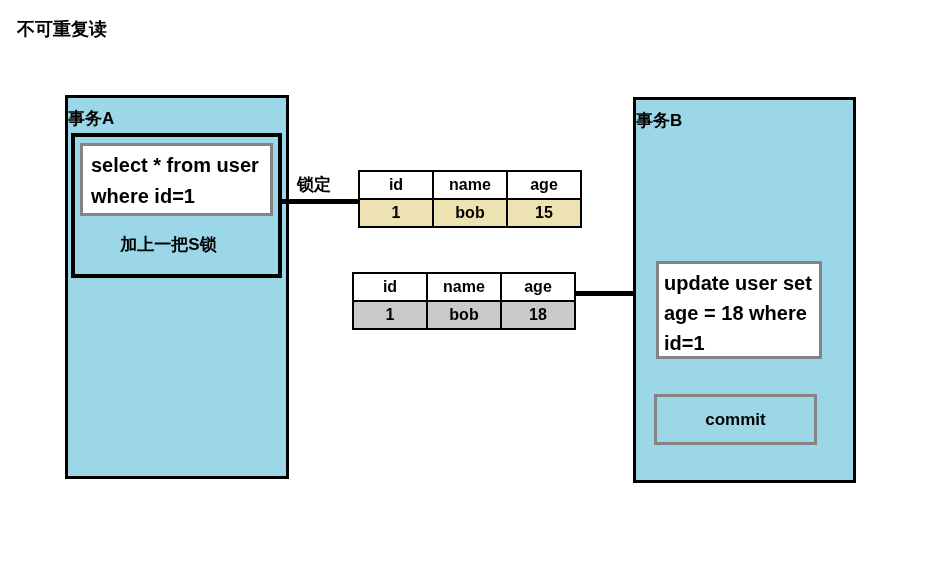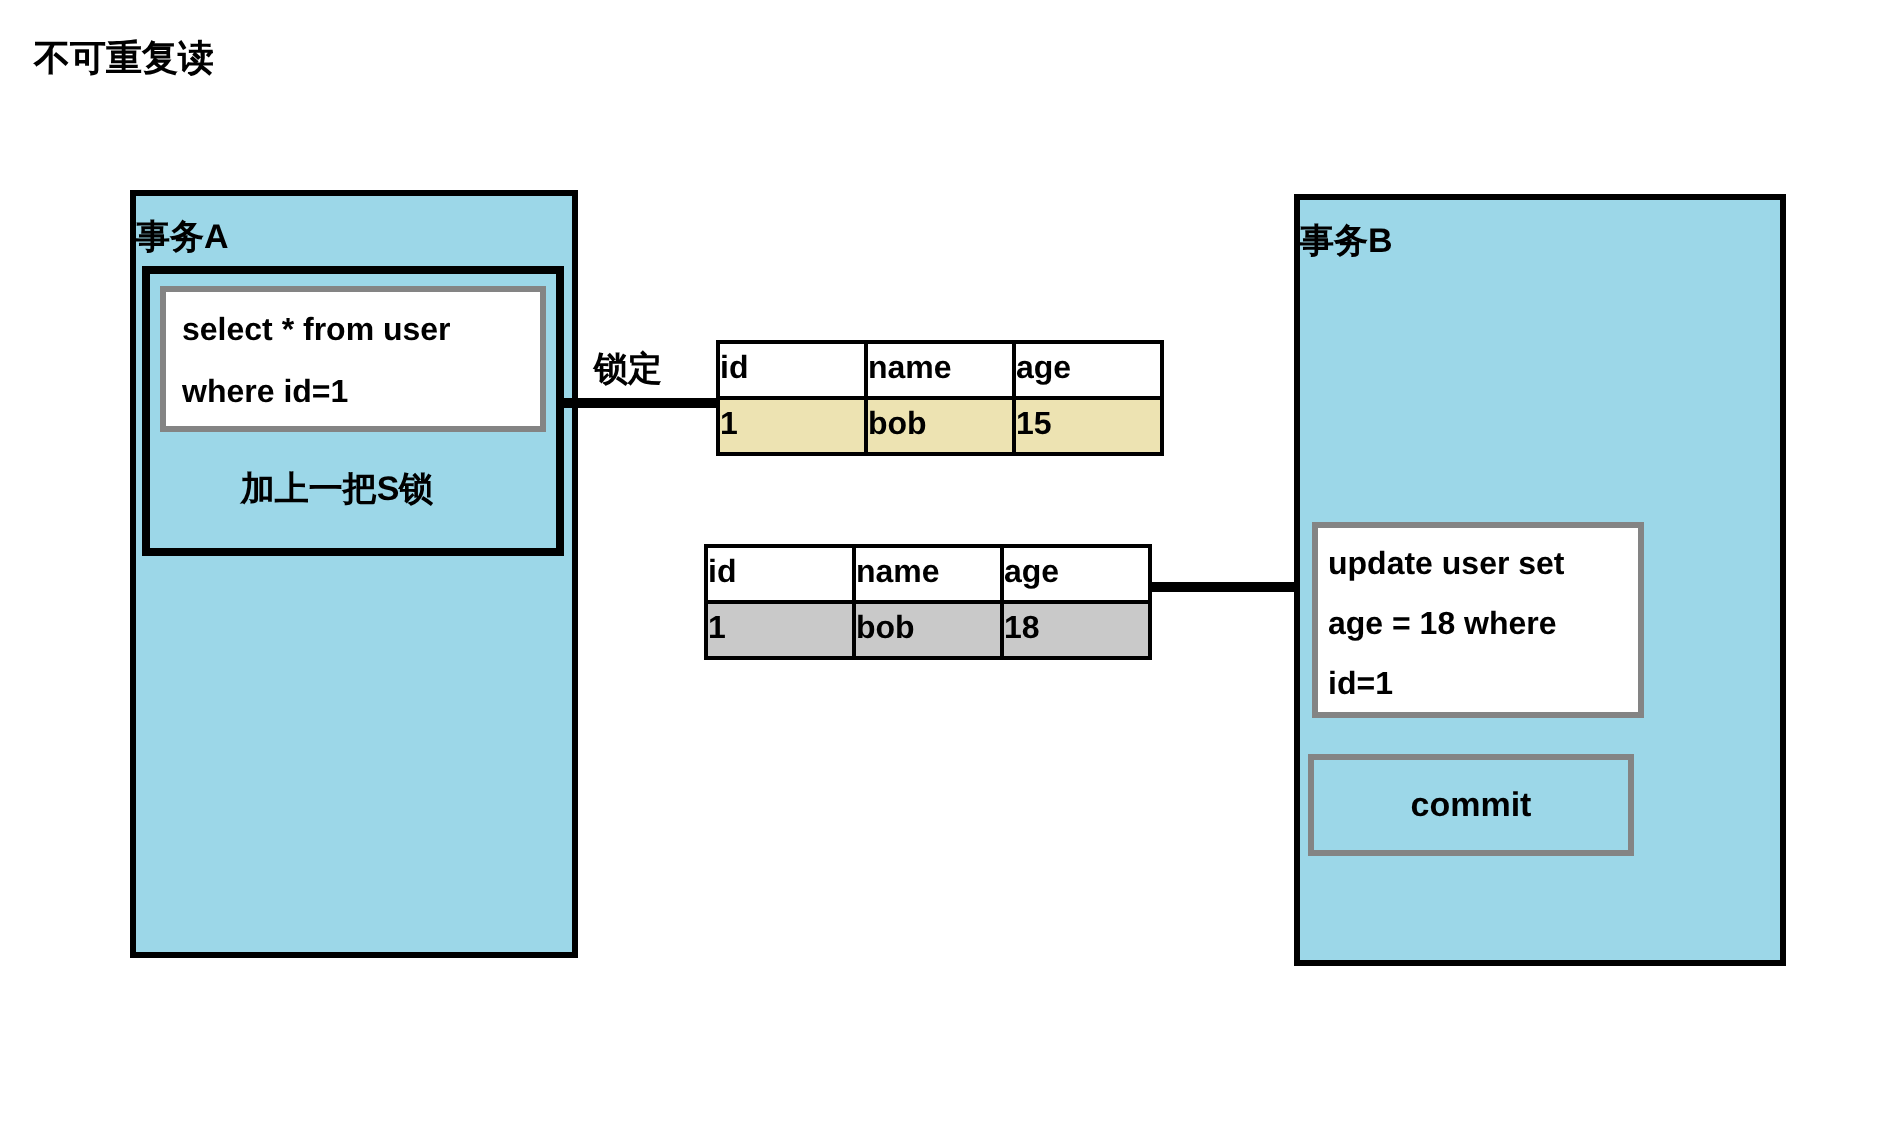--- a/index.html
+++ b/index.html
@@ -13,56 +13,56 @@
     overflow:hidden;
   }
   .abs{position:absolute;}
   .page-title{left:17px;top:17px;font-size:18px;}
   .txn-box{
     background:#9CD7E8;
     border:3px solid #000;
     box-sizing:border-box;
   }
   .txn-a{left:65px;top:95px;width:224px;height:384px;}
-  .txn-b{left:647px;top:97px;width:246px;height:386px;}
+  .txn-b{left:633px;top:97px;width:223px;height:386px;}
   .txn-title{width:100%;margin-top:9px;font-size:17px;}
   .lock-scope{
     left:71px;top:133px;width:211px;height:145px;
     border:4px solid #000;box-sizing:border-box;
   }
   .query-box{
     background:#ffffff;
     border:3px solid #848484;
     box-sizing:border-box;
-    font-size:16px;
+    font-size:20px;
     padding:4px 0 0 8px;
   }
   .select-box{left:80px;top:143px;width:193px;height:73px;line-height:31px;}
   .update-box{left:656px;top:261px;width:166px;height:98px;line-height:30px;padding-left:5px;}
   .slock-label{left:71px;top:233px;width:195px;text-align:center;font-size:17px;}
   .lock-label{left:297px;top:173px;font-size:17px;}
   .connector{background:#000;height:5px;}
   .conn-1{left:281px;top:199px;width:79px;}
   .conn-2{left:576px;top:291px;width:82px;}
   .data-table{border-collapse:collapse;}
   .data-table td{
     border:2px solid #000;
     width:72px;height:26px;
-    text-align:left;
+    text-align:center;
     font-size:16px;font-weight:bold;
     padding:0;
   }
   .table-1{left:358px;top:170px;}
   .table-2{left:352px;top:272px;}
   .row-white td{background:#ffffff;}
   .row-tan td{background:#EDE3B2;}
   .row-gray td{background:#C9C9C9;}
   .annotation{left:431px;top:362px;font-size:17px;}
   .commit-box{
-    left:654px;top:377px;width:163px;height:51px;
+    left:654px;top:394px;width:163px;height:51px;
     border:3px solid #848484;box-sizing:border-box;
     display:flex;align-items:center;justify-content:center;
     font-size:17px;
   }
 </style>
 </head>
 <body>
 
 <div id="canvas">
 

